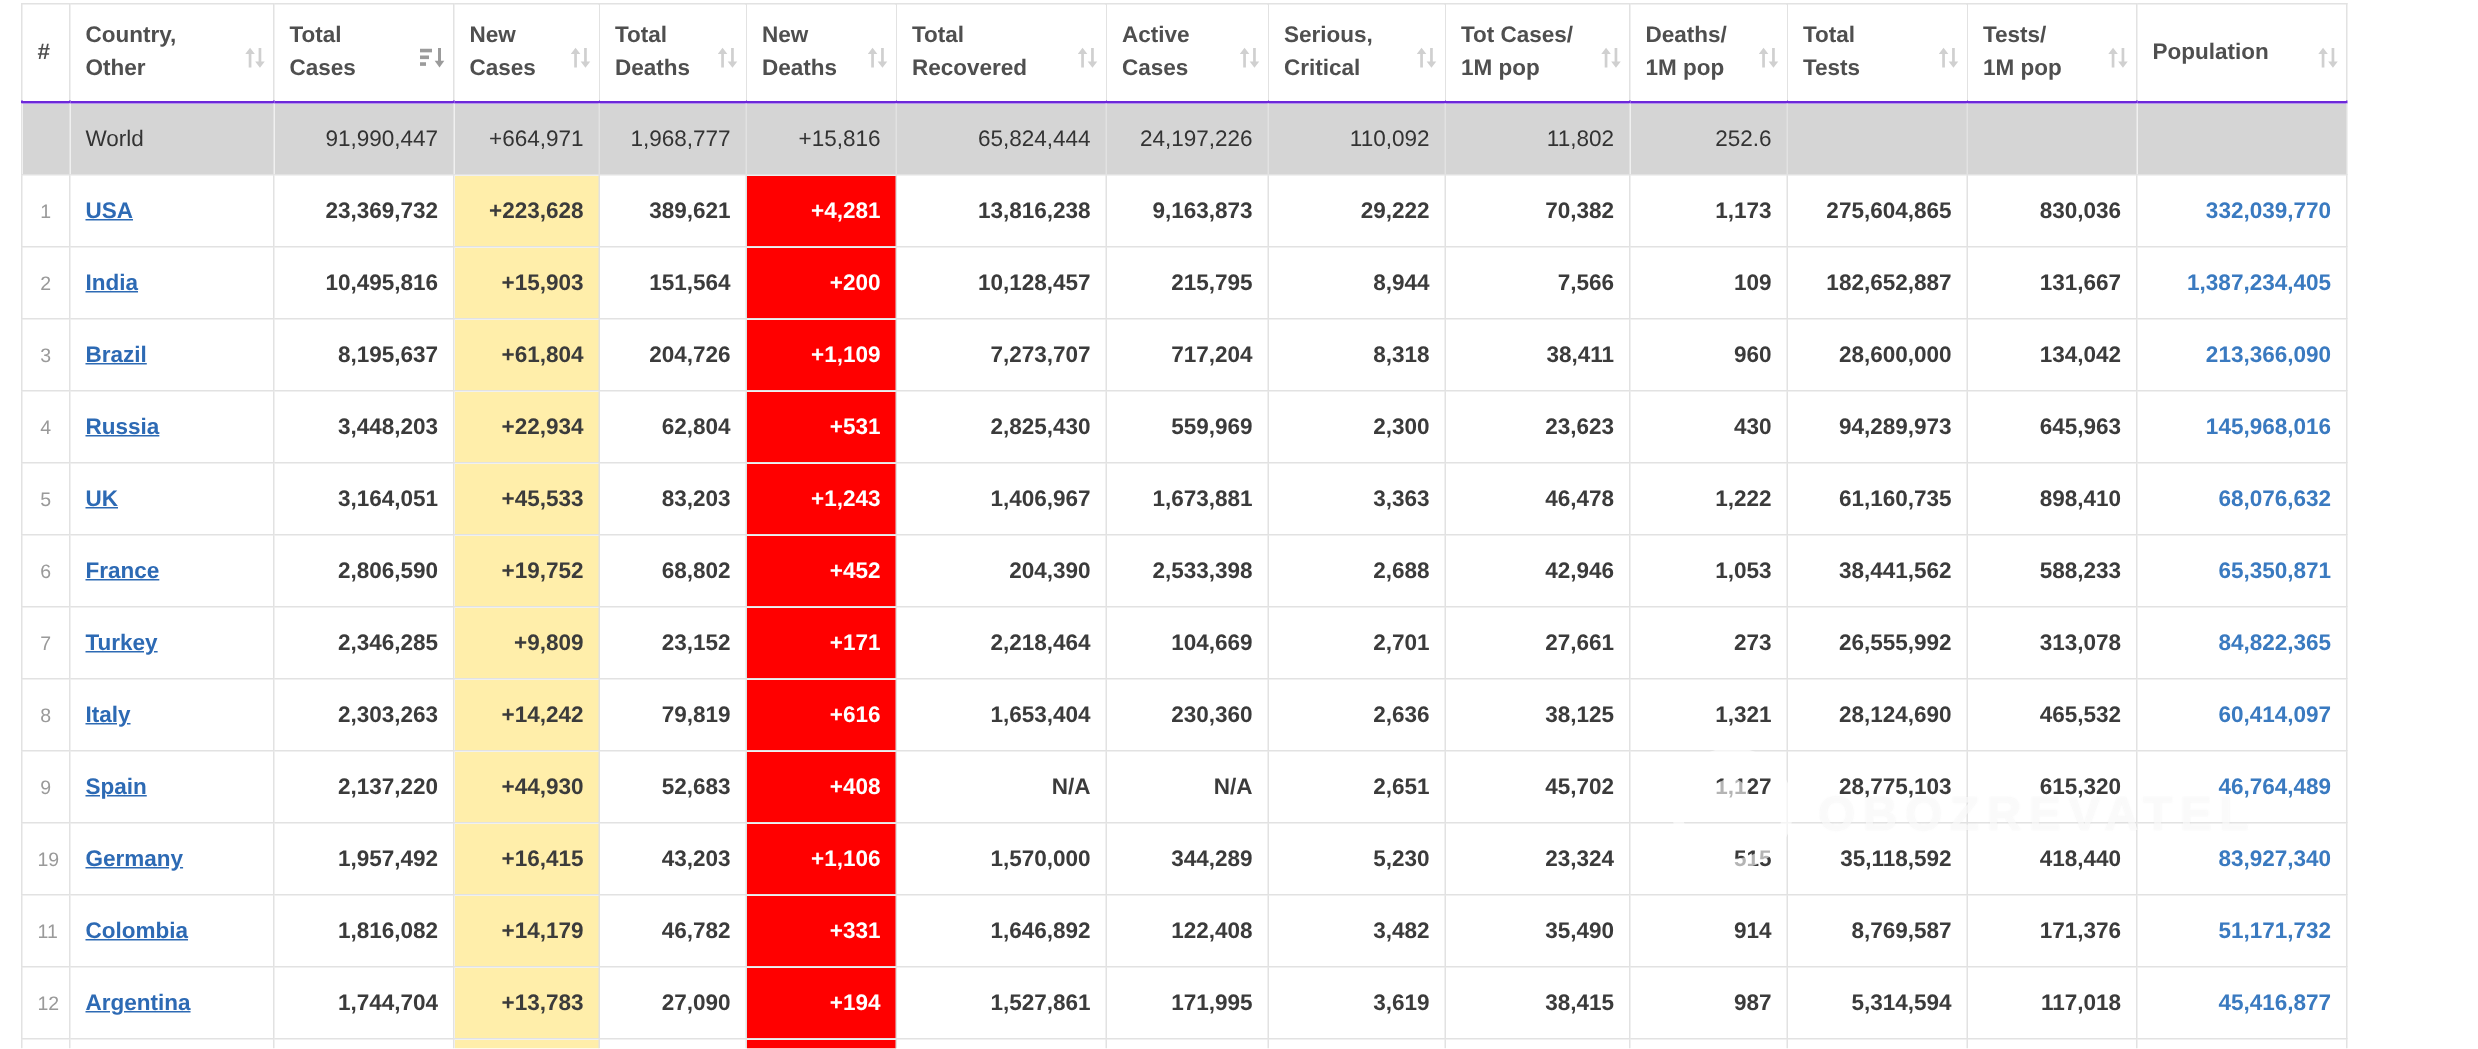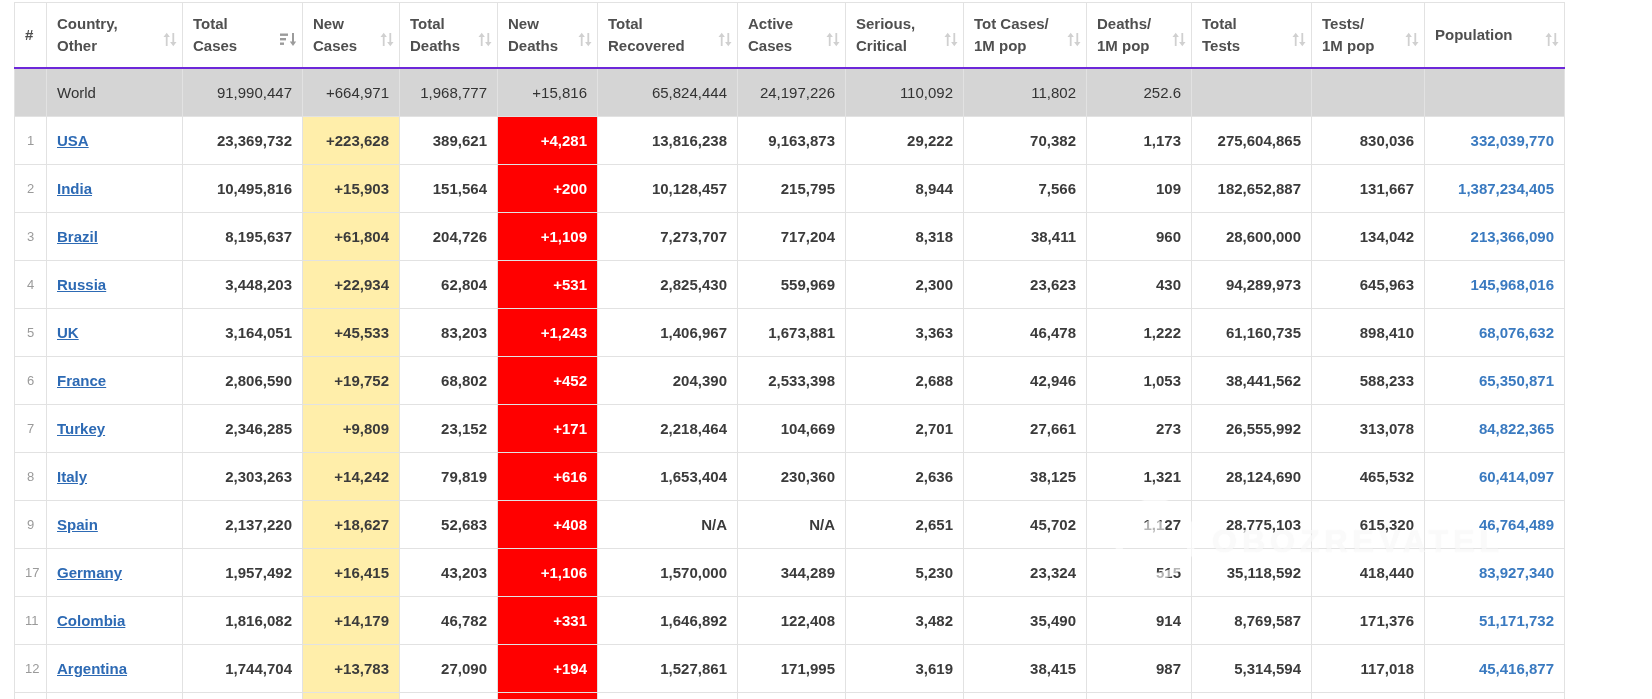--- a/index.html
+++ b/index.html
@@ -293,34 +293,34 @@
           <td class="col-cases_per_1m">38,125</td>
           <td class="col-deaths_per_1m">1,321</td>
           <td class="col-total_tests">28,124,690</td>
           <td class="col-tests_per_1m">465,532</td>
           <td class="col-population">60,414,097</td>
         </tr>
         <tr class="table-row">
           <td class="col-rank">9</td>
           <td class="col-country"><a class="country-link">Spain</a></td>
           <td class="col-total_cases">2,137,220</td>
-          <td class="col-new_cases">+18,627</td>
+          <td class="col-new_cases">+44,930</td>
           <td class="col-total_deaths">52,683</td>
           <td class="col-new_deaths">+408</td>
           <td class="col-total_recovered">N/A</td>
           <td class="col-active_cases">N/A</td>
           <td class="col-serious_critical">2,651</td>
           <td class="col-cases_per_1m">45,702</td>
           <td class="col-deaths_per_1m">1,127</td>
           <td class="col-total_tests">28,775,103</td>
           <td class="col-tests_per_1m">615,320</td>
           <td class="col-population">46,764,489</td>
         </tr>
         <tr class="table-row">
-          <td class="col-rank">17</td>
+          <td class="col-rank">19</td>
           <td class="col-country"><a class="country-link">Germany</a></td>
           <td class="col-total_cases">1,957,492</td>
           <td class="col-new_cases">+16,415</td>
           <td class="col-total_deaths">43,203</td>
           <td class="col-new_deaths">+1,106</td>
           <td class="col-total_recovered">1,570,000</td>
           <td class="col-active_cases">344,289</td>
           <td class="col-serious_critical">5,230</td>
           <td class="col-cases_per_1m">23,324</td>
           <td class="col-deaths_per_1m">515</td>

